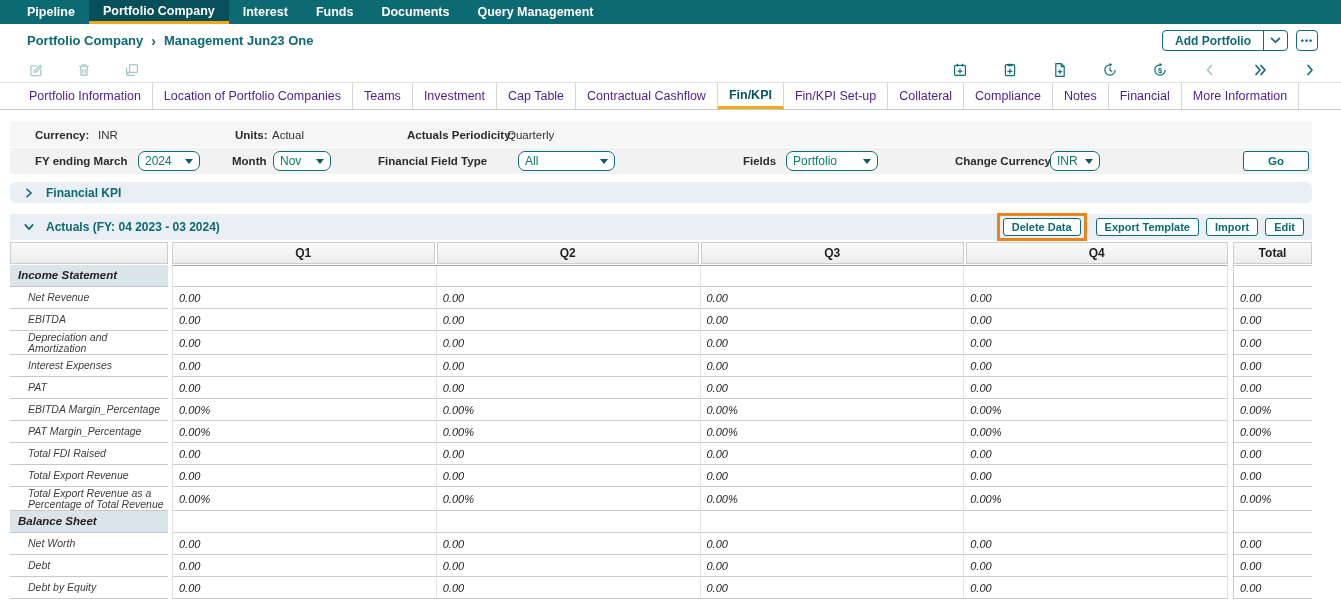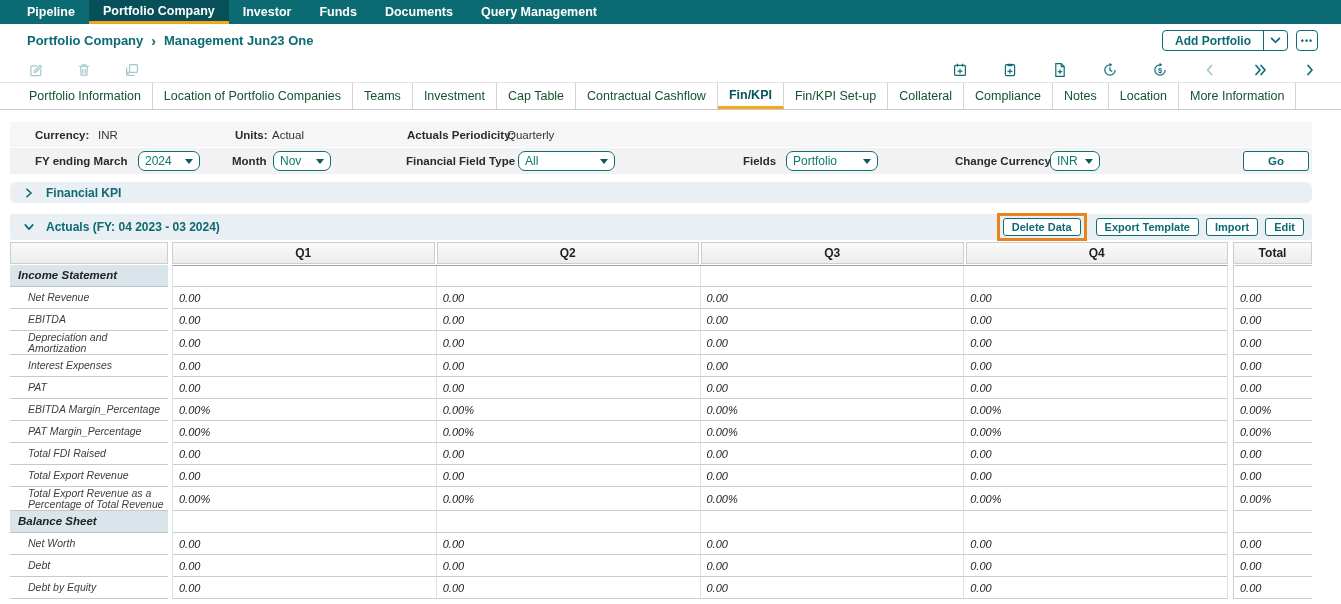--- a/index.html
+++ b/index.html
@@ -34,21 +34,21 @@
   .tool-group.left { gap:32px; }
   .tool-group.right { gap:34px; }
   .icon-btn { width:16px; height:16px; color:#0E6E78; cursor:pointer; display:flex;
     align-items:center; justify-content:center; }
   .icon-btn.disabled { color:#A5C6C9; }
   .icon-btn svg { width:16px; height:16px; }
 
   
   .tabs { height:27px; display:flex; align-items:stretch; padding-left:18px; border-bottom:1px solid #C9C9C9;
     background:#fff; white-space:nowrap; }
-  .tab { font-size:12.5px; color:#14532d; padding:0 11px; display:flex; align-items:center;
+  .tab { font-size:12.5px; color:#4c1d95; padding:0 11px; display:flex; align-items:center;
     border-right:1px solid #D5D5D5; cursor:pointer; }
   .tab.active { font-weight:bold; color:#07565E; border-bottom:3px solid #F5A81C; }
 
   
   .content { padding:12px 0 0 0; }
   .strip { position:relative; width:1302px; margin-left:10px; }
   .info-strip { height:25px; background:#F6F6F6; margin-bottom:1px; }
   .filter-strip { height:26px; background:#F2F2F2; }
   .abs { position:absolute; top:50%; transform:translateY(-50%); white-space:nowrap; }
   .f-label { font-size:11.5px; font-weight:bold; color:#2B2B2B; }
@@ -99,21 +99,21 @@
     display:flex; align-items:center; padding-left:6px; color:#222; font-size:11px; }
   .trow.first .dataarea { border-top:1px solid #9AA4AA; }
   .trow.first .tcell { border-top:1px solid #C0C8CD; }
 </style>
 </head>
 <body>
 
 <nav class="topnav">
     <div class="navitem">Pipeline</div>
     <div class="navitem active">Portfolio Company</div>
-    <div class="navitem">Investor</div>
+    <div class="navitem">Interest</div>
     <div class="navitem">Funds</div>
     <div class="navitem">Documents</div>
     <div class="navitem">Query Management</div>
   </nav>
 
 <div class="crumbrow">
   <div class="breadcrumb">
     <span>Portfolio Company</span>
     <span class="sep">›</span>
     <span>Management Jun23 One</span>
@@ -221,21 +221,21 @@
     <div class="tab">Location of Portfolio Companies</div>
     <div class="tab">Teams</div>
     <div class="tab">Investment</div>
     <div class="tab">Cap Table</div>
     <div class="tab">Contractual Cashflow</div>
     <div class="tab active">Fin/KPI</div>
     <div class="tab">Fin/KPI Set-up</div>
     <div class="tab">Collateral</div>
     <div class="tab">Compliance</div>
     <div class="tab">Notes</div>
-    <div class="tab">Location</div>
+    <div class="tab">Financial</div>
     <div class="tab">More Information</div>
   </div>
 
 <div class="content">
   <div class="strip info-strip">
       <span class="abs f-label" style="left: 25px;">Currency:</span>
       <span class="abs f-value" style="left: 88px;">INR</span>
       <span class="abs f-label" style="left: 225px;">Units:</span>
       <span class="abs f-value" style="left: 262px;">Actual</span>
       <span class="abs f-label" style="left: 397px;">Actuals Periodicity:</span>
@@ -245,21 +245,21 @@
       <span class="abs f-label" style="left: 25px;">FY ending March</span>
       <div class="abs select" style="width: 62px; left: 128px;">
         <span class="sv">2024</span>
         <span class="caret"></span>
       </div>
       <span class="abs f-label" style="left: 222px;">Month</span>
       <div class="abs select" style="width: 58px; left: 263px;">
         <span class="sv">Nov</span>
         <span class="caret"></span>
       </div>
-      <span class="abs f-label" style="left: 396px;">Financial Field Type</span>
+      <span class="abs f-label" style="left: 368px;">Financial Field Type</span>
       <div class="abs select" style="width: 97px; left: 508px;">
         <span class="sv">All</span>
         <span class="caret"></span>
       </div>
       <span class="abs f-label" style="left: 733px;">Fields</span>
       <div class="abs select" style="width: 92px; left: 776px;">
         <span class="sv">Portfolio</span>
         <span class="caret"></span>
       </div>
       <span class="abs f-label" style="left: 945px;">Change Currency</span>

